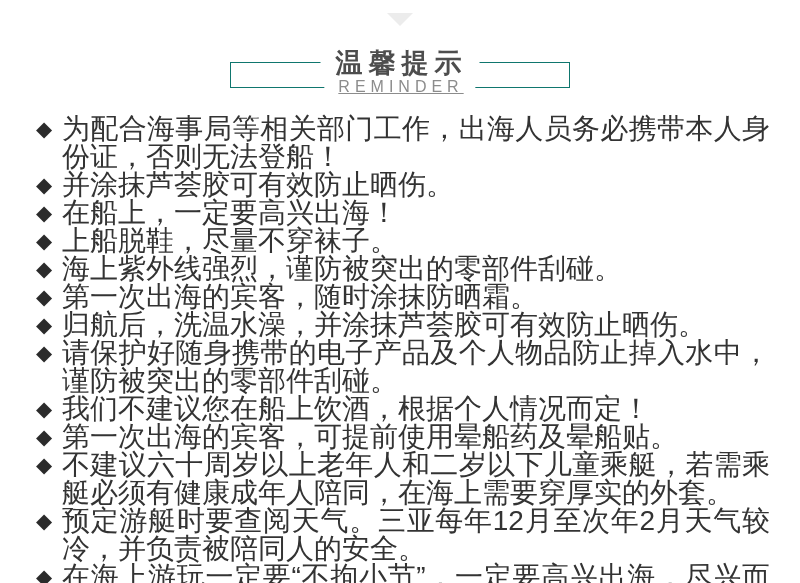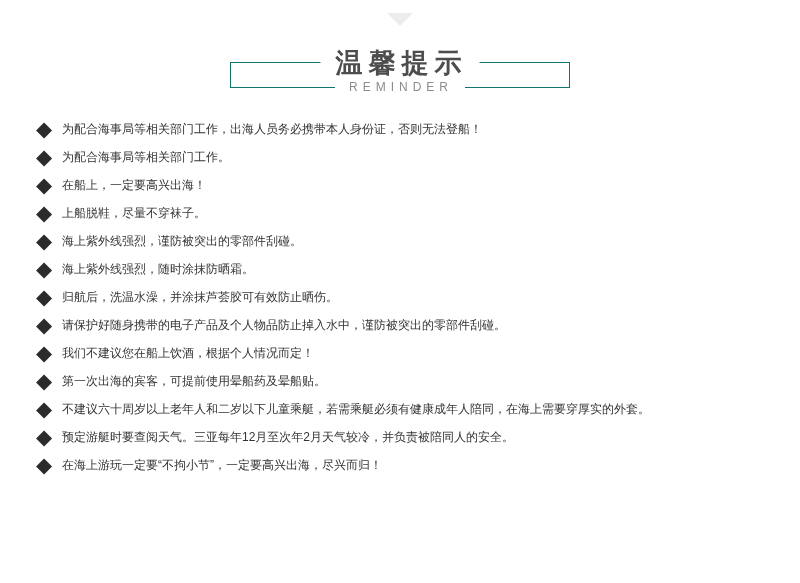--- a/index.html
+++ b/index.html
@@ -47,46 +47,47 @@
     color: #4d4d4d;
     white-space: nowrap;
   }
   .subtitle {
     position: absolute;
     bottom: -8px;
     left: 50%;
     transform: translateX(-50%);
     background: #ffffff;
     padding: 0 12px 0 14px;
-    font-size: 12px;
+    font-size: 16px;
     letter-spacing: 5px;
     line-height: 16px;
     color: #8c8c8c;
     white-space: nowrap;
+    text-decoration: underline;
   }
   
   .list {
     margin: 27px 30px 0 36px;
   }
   .item {
     display: flex;
     align-items: flex-start;
   }
   .bullet {
     flex: none;
     width: 20px;
     margin-right: 6px;
     font-size: 21px;
     line-height: 28px;
     color: #2b2b2b;
     text-align: left;
   }
   .text {
     width: 708px;
-    font-size: 12px;
+    font-size: 28px;
     line-height: 28px;
     color: #333333;
     text-align: justify;
     text-justify: inter-ideograph;
   }
 </style>
 </head>
 <body>
 
 <div class="page">
@@ -95,37 +96,37 @@
     <h1 class="title">温馨提示</h1>
     <div class="subtitle">REMINDER</div>
   </div>
   <div class="list" id="reminder-list">
       <div class="item">
         <span class="bullet">◆</span>
         <span class="text">为配合海事局等相关部门工作，出海人员务必携带本人身份证，否则无法登船！</span>
       </div>
       <div class="item">
         <span class="bullet">◆</span>
-        <span class="text">为配合海事局等相关部门工作。</span>
+        <span class="text">并涂抹芦荟胶可有效防止晒伤。</span>
       </div>
       <div class="item">
         <span class="bullet">◆</span>
         <span class="text">在船上，一定要高兴出海！</span>
       </div>
       <div class="item">
         <span class="bullet">◆</span>
         <span class="text">上船脱鞋，尽量不穿袜子。</span>
       </div>
       <div class="item">
         <span class="bullet">◆</span>
         <span class="text">海上紫外线强烈，谨防被突出的零部件刮碰。</span>
       </div>
       <div class="item">
         <span class="bullet">◆</span>
-        <span class="text">海上紫外线强烈，随时涂抹防晒霜。</span>
+        <span class="text">第一次出海的宾客，随时涂抹防晒霜。</span>
       </div>
       <div class="item">
         <span class="bullet">◆</span>
         <span class="text">归航后，洗温水澡，并涂抹芦荟胶可有效防止晒伤。</span>
       </div>
       <div class="item">
         <span class="bullet">◆</span>
         <span class="text">请保护好随身携带的电子产品及个人物品防止掉入水中，谨防被突出的零部件刮碰。</span>
       </div>
       <div class="item">

